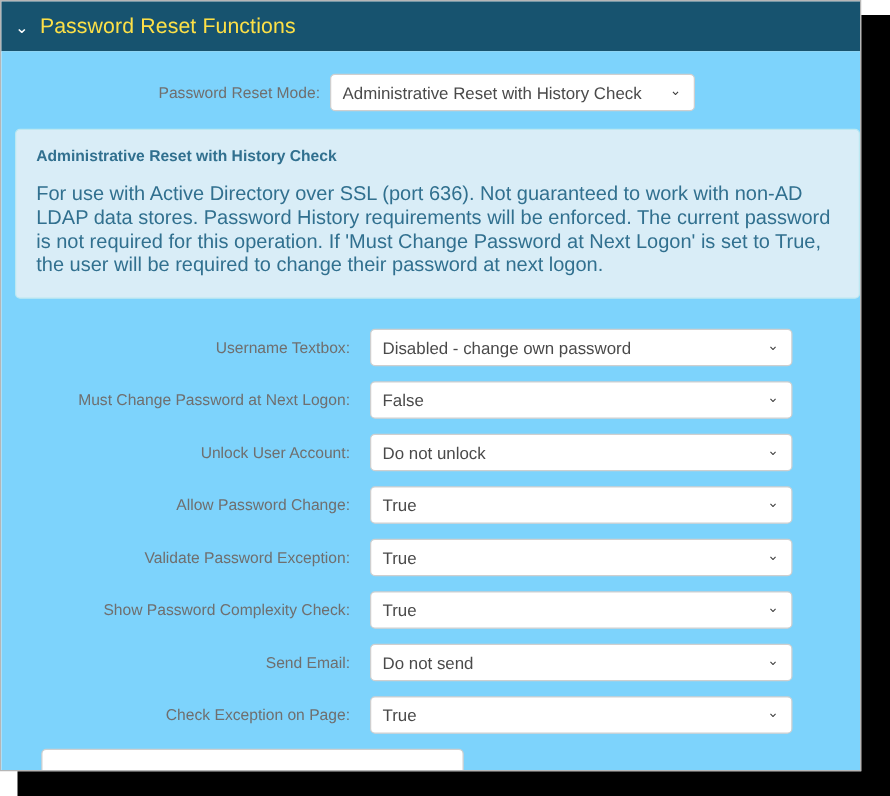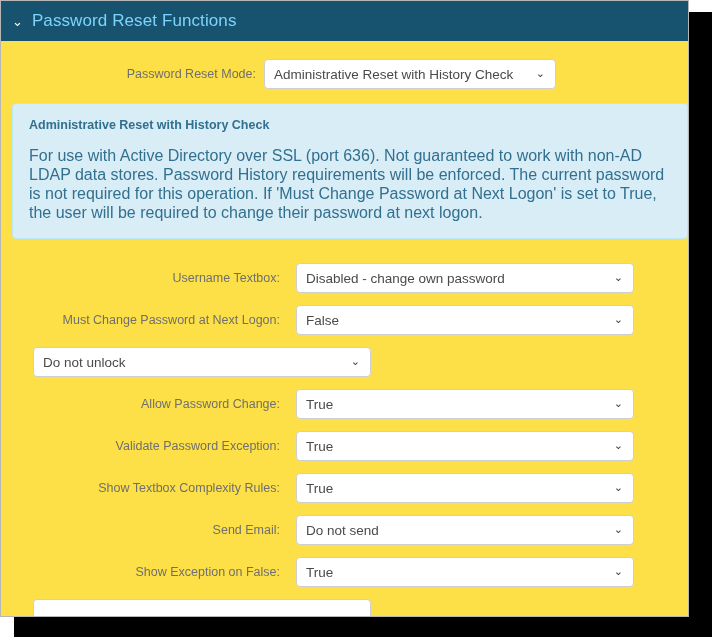--- a/index.html
+++ b/index.html
@@ -53,28 +53,28 @@
   }
   .panel-header .chev {
     color: #ffffff;
     font-size: 13px;
     line-height: 1;
     margin-right: 9px;
     margin-top: 1px;
     display: inline-block;
   }
   .panel-title {
-    color: #7dd3fc;
+    color: #fde047;
     font-size: 17px;
     font-weight: normal;
     letter-spacing: 0.1px;
   }
 
   .panel-body {
-    background: #fde047;
+    background: #7dd3fc;
     padding-top: 12px;
   }
 
   
   .form-row {
     display: flex;
     align-items: center;
     height: 42px;
   }
   .form-row .lbl {
@@ -186,40 +186,41 @@
       <div class="rows-block" id="rows">
           <div class="form-row row-std">
             <div class="lbl">Username Textbox:</div>
             <div class="ctrl-wrap"><select class="fld"><option>Disabled - change own password</option></select><span class="caret">⌄</span></div>
           </div>
           <div class="form-row row-std">
             <div class="lbl">Must Change Password at Next Logon:</div>
             <div class="ctrl-wrap"><select class="fld"><option>False</option></select><span class="caret">⌄</span></div>
           </div>
           <div class="form-row row-std">
+            <div class="lbl">Unlock User Account:</div>
             <div class="ctrl-wrap"><select class="fld"><option>Do not unlock</option></select><span class="caret">⌄</span></div>
           </div>
           <div class="form-row row-std">
             <div class="lbl">Allow Password Change:</div>
             <div class="ctrl-wrap"><select class="fld"><option>True</option></select><span class="caret">⌄</span></div>
           </div>
           <div class="form-row row-std">
             <div class="lbl">Validate Password Exception:</div>
             <div class="ctrl-wrap"><select class="fld"><option>True</option></select><span class="caret">⌄</span></div>
           </div>
           <div class="form-row row-std">
-            <div class="lbl">Show Textbox Complexity Rules:</div>
+            <div class="lbl">Show Password Complexity Check:</div>
             <div class="ctrl-wrap"><select class="fld"><option>True</option></select><span class="caret">⌄</span></div>
           </div>
           <div class="form-row row-std">
             <div class="lbl">Send Email:</div>
             <div class="ctrl-wrap"><select class="fld"><option>Do not send</option></select><span class="caret">⌄</span></div>
           </div>
           <div class="form-row row-std">
-            <div class="lbl">Show Exception on False:</div>
+            <div class="lbl">Check Exception on Page:</div>
             <div class="ctrl-wrap"><select class="fld"><option>True</option></select><span class="caret">⌄</span></div>
           </div>
           <div class="form-row row-std">
             <div class="ctrl-wrap"><input type="text" class="fld" placeholder="" style=""></div>
           </div>
         </div>
 
     </div>
   </div>
 </div>

